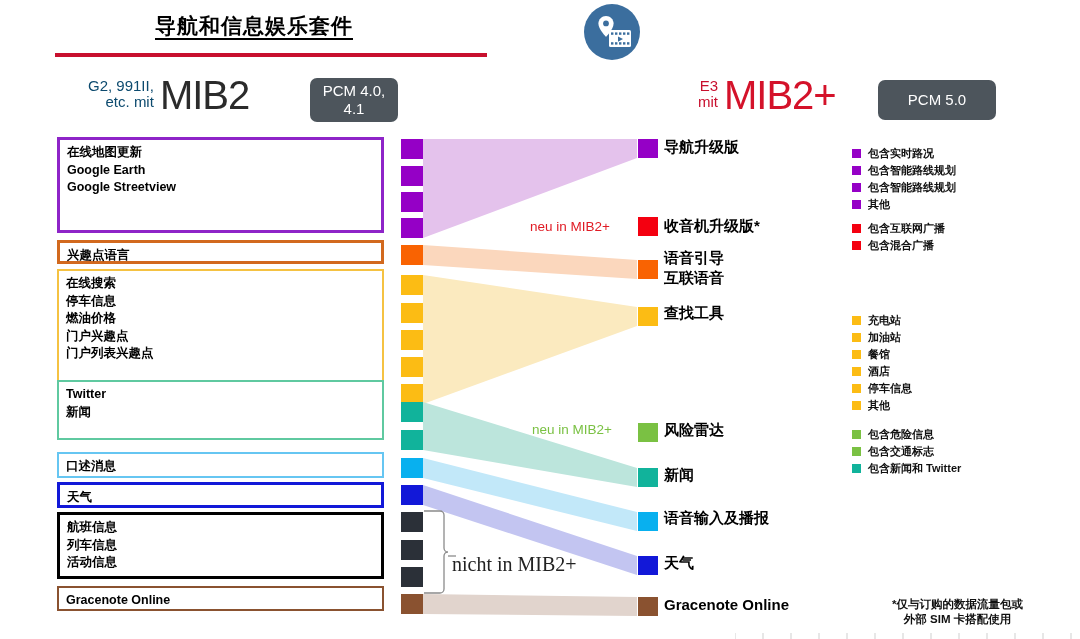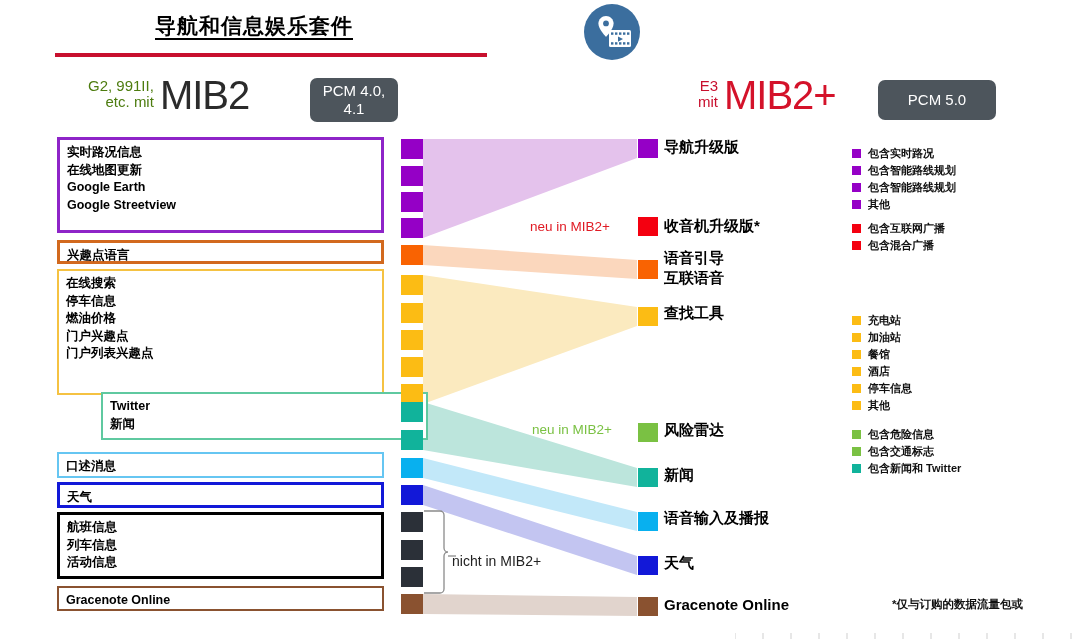--- a/index.html
+++ b/index.html
@@ -28,21 +28,21 @@
     background:#3b6e9e;
   }
   #header-icon svg{display:block;}
 
   
   .sys-title{display:flex;align-items:center;}
   #mib2-block{left:88px;top:74px;}
   #mib2plus-block{left:698px;top:74px;}
   .sys-small{
     font-size:15px;line-height:16px;text-align:right;
-    color:#4d7c0f;padding-right:6px;padding-bottom:2px;
+    color:#0c4a6e;padding-right:6px;padding-bottom:2px;
   }
   .sys-small.red{color:#c8102e;}
   .sys-big{font-size:40px;line-height:42px;color:#2b2b2b;letter-spacing:-1px;}
   .sys-big.red{color:#d4122a;}
   .pcm-chip{
     background:#4d555c;color:#ffffff;border-radius:7px;
     font-size:15px;line-height:18px;text-align:center;
     display:flex;align-items:center;justify-content:center;
   }
   #pcm-left{left:310px;top:78px;width:88px;height:44px;}
@@ -65,21 +65,21 @@
   .sq{width:22px;height:20px;}
   .sq-r{width:20px;height:19px;}
 
   
   .rlabel{font-size:15px;font-weight:bold;line-height:20px;white-space:nowrap;}
 
   
   .neu{font-size:13.5px;white-space:nowrap;text-align:center;}
   .neu.red{color:#e01b24;}
   .neu.green{color:#7ac143;}
-  #nicht-label{font-size:14px;color:#222;white-space:nowrap;}
+  #nicht-label{font-size:20px;color:#222;white-space:nowrap;font-family:Liberation Serif, serif;}
 
   
   .lg-row{display:flex;align-items:center;gap:7px;height:17px;}
   .lg-sq{width:9px;height:9px;flex:0 0 9px;}
   .lg-txt{font-size:11px;font-weight:bold;color:#111;white-space:nowrap;}
 
   
   #footnote{
     left:845px;top:597px;width:225px;text-align:center;
     font-size:11.5px;font-weight:bold;line-height:15px;color:#111;
@@ -151,36 +151,35 @@
   <polygon points="423,485 637,556 637,575 423,505" fill="#c3c5f1"></polygon>
 
   <polygon points="423,594 637,597 637,616 423,614" fill="#e1d4cd"></polygon>
 
   <path d="M424,511 h16 a4,4 0 0 1 4,4 v33 a4,4 0 0 0 4,4 a4,4 0 0 0 -4,4 v33 a4,4 0 0 1 -4,4 h-16" fill="none" stroke="#8b8b8b" stroke-width="1.3"></path>
   <line x1="448" y1="556" x2="456" y2="556" stroke="#8b8b8b" stroke-width="1.3"></line>
 </svg>
 
 <div id="left-groups">
     <div class="abs feat-box" style="top: 137px; height: 96px; border: 3px solid rgb(142, 36, 200);">
-      <div class="ln">实时路况信息</div>
       <div class="ln">在线地图更新</div>
       <div class="ln">Google Earth</div>
       <div class="ln">Google Streetview</div>
     </div>
     <div class="abs feat-box" style="top: 240px; height: 24px; border: 3px solid rgb(210, 105, 30);">
       <div class="ln">兴趣点语言</div>
     </div>
     <div class="abs feat-box" style="top: 269px; height: 126px; border: 2px solid rgb(245, 194, 66);">
       <div class="ln">在线搜索</div>
       <div class="ln">停车信息</div>
       <div class="ln">燃油价格</div>
       <div class="ln">门户兴趣点</div>
       <div class="ln">门户列表兴趣点</div>
     </div>
-    <div class="abs feat-box" style="top: 392px; height: 48px; border: 2px solid rgb(95, 201, 160); margin-left: 44px;">
+    <div class="abs feat-box" style="top: 380px; height: 60px; border: 2px solid rgb(95, 201, 160);">
       <div class="ln">Twitter</div>
       <div class="ln">新闻</div>
     </div>
     <div class="abs feat-box" style="top: 452px; height: 26px; border: 2px solid rgb(102, 198, 242);">
       <div class="ln">口述消息</div>
     </div>
     <div class="abs feat-box" style="top: 482px; height: 26px; border: 3px solid rgb(18, 24, 216);">
       <div class="ln">天气</div>
     </div>
     <div class="abs feat-box" style="top: 512px; height: 67px; border: 3px solid rgb(0, 0, 0);">
@@ -324,20 +323,21 @@
       </div>
       <div class="lg-row">
         <span class="lg-sq" style="background: rgb(17, 179, 155);"></span>
         <span class="lg-txt">包含新闻和 Twitter</span>
       </div>
     </div>
   </div>
 
 <div class="abs" id="footnote">
   <div>*仅与订购的数据流量包或</div>
+  <div>外部 SIM 卡搭配使用</div>
 </div>
 
 <svg class="abs" id="bottom-ticks">
   <g stroke="#cfcfcf" stroke-width="1">
     <line x1="0" y1="0" x2="0" y2="6"></line>
     <line x1="28" y1="0" x2="28" y2="6"></line>
     <line x1="56" y1="0" x2="56" y2="6"></line>
     <line x1="84" y1="0" x2="84" y2="6"></line>
     <line x1="112" y1="0" x2="112" y2="6"></line>
     <line x1="140" y1="0" x2="140" y2="6"></line>

